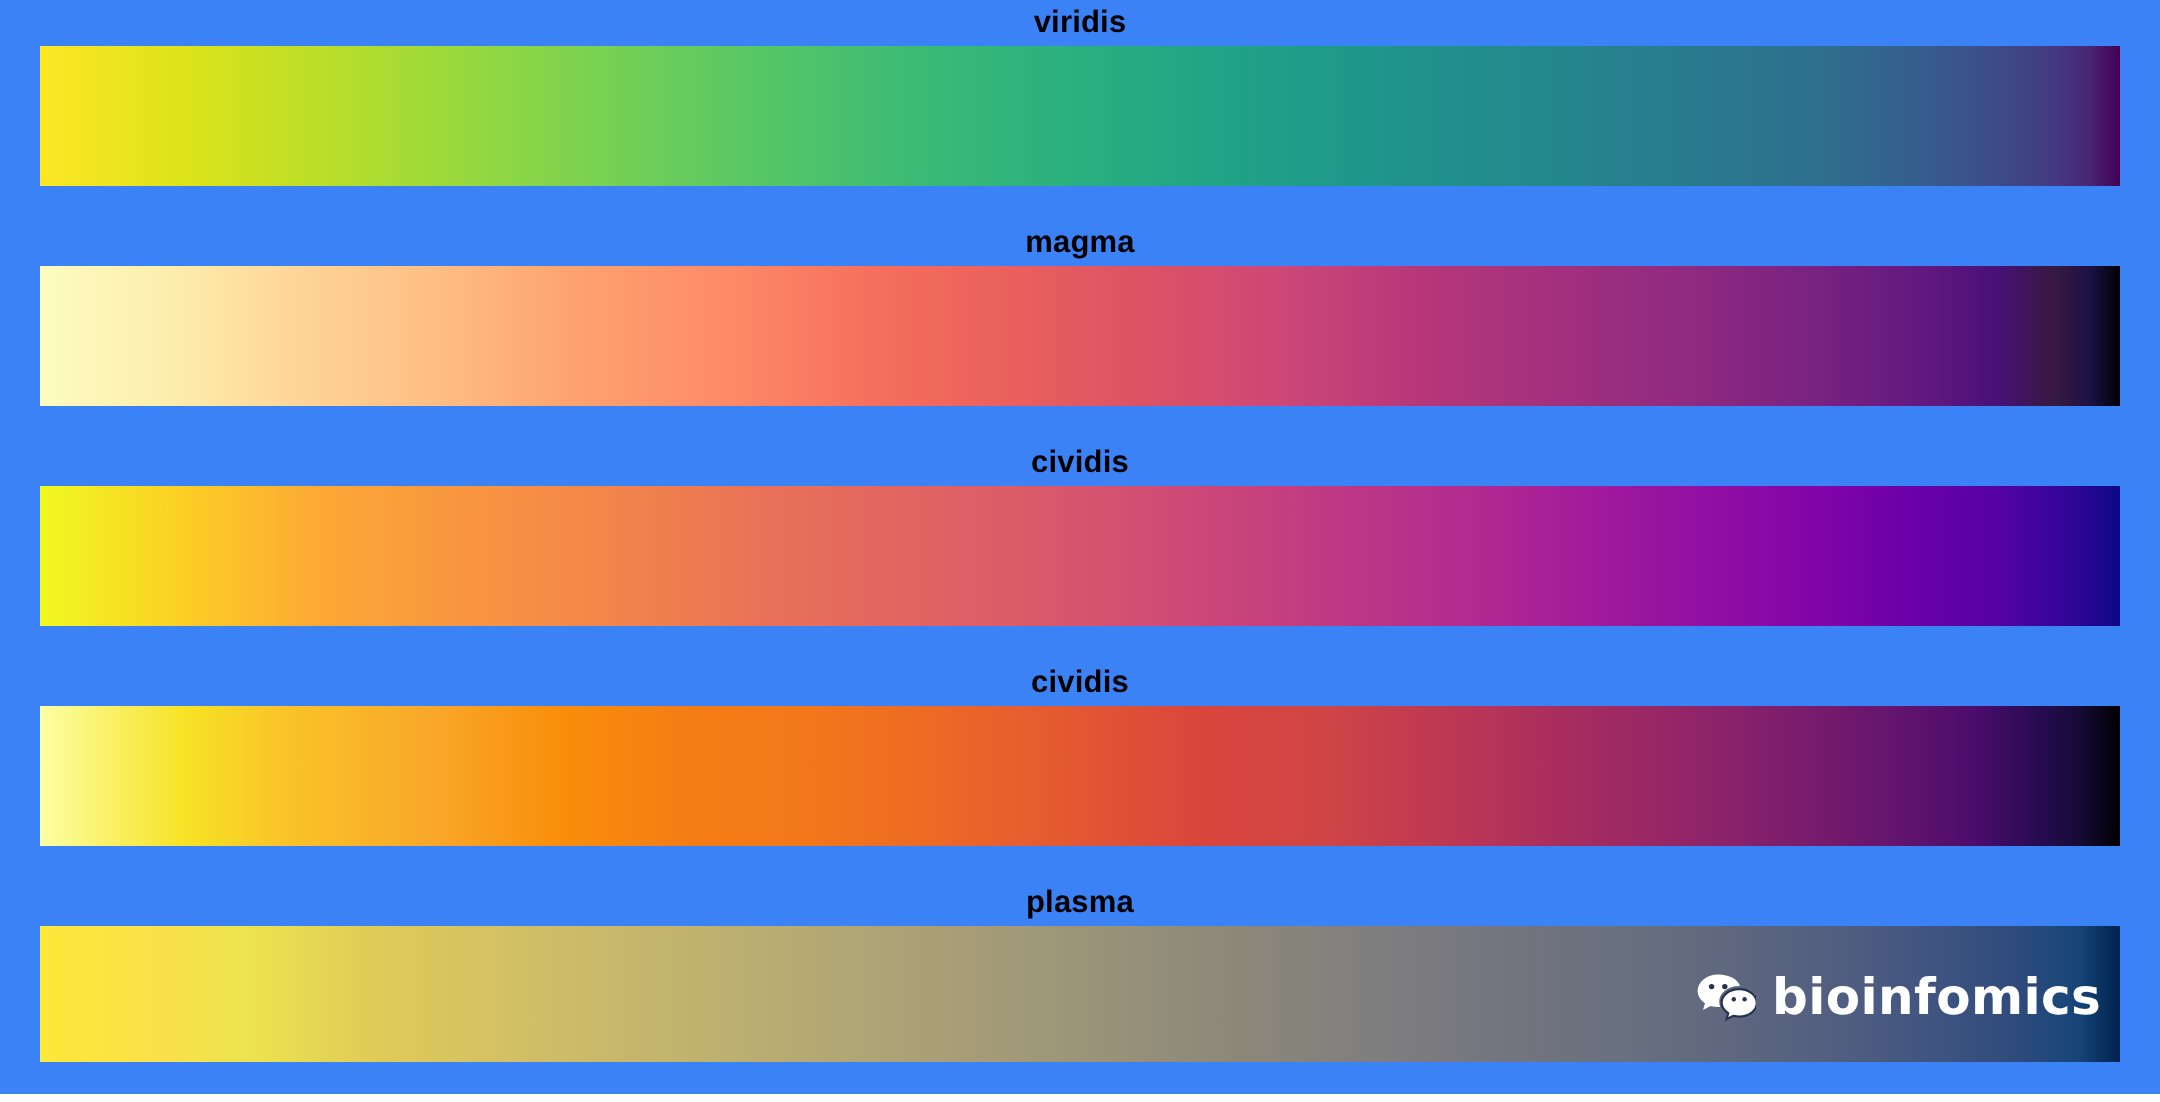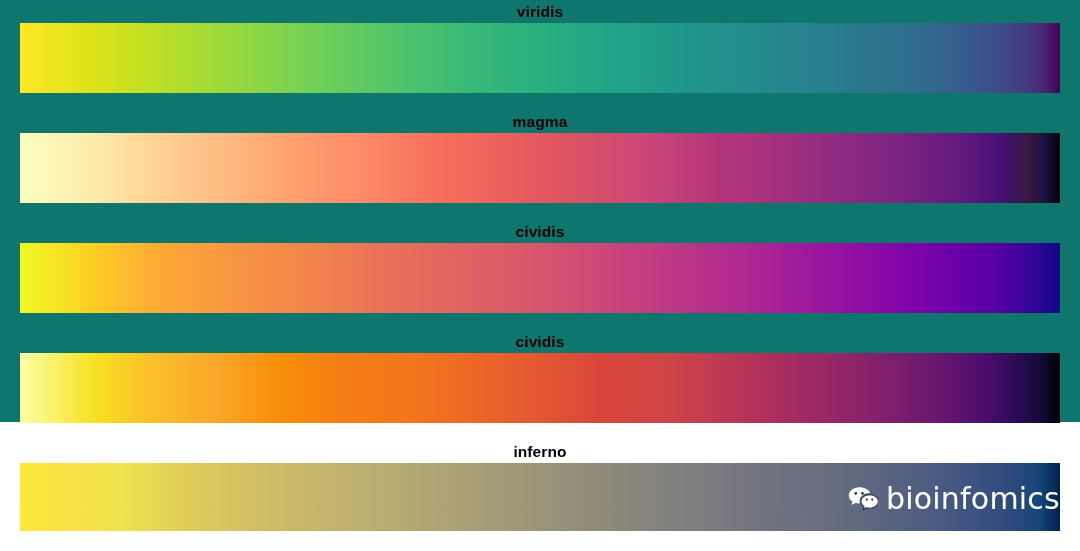--- a/index.html
+++ b/index.html
@@ -12,22 +12,22 @@
     width: 1080px;
     height: 551px;
     font-family: "Liberation Sans", "DejaVu Sans", sans-serif;
     position: relative;
     overflow: hidden;
   }
 
   .figure {
     position: relative;
     width: 1080px;
-    height: 422px;
-    background: #0f766e;
+    height: 547px;
+    background: #3b82f6;
   }
 
   .cmap-row {
     position: absolute;
     left: 0;
     width: 1080px;
   }
 
   .cmap-title {
     position: absolute;
@@ -101,22 +101,22 @@
     pointer-events: none;
   }
   .wechat-icon {
     width: 30px;
     height: 26px;
     position: relative;
     display: block;
   }
   .watermark-text {
     color: #ffffff;
-    font-size: 30px;
-    font-weight: 400;
+    font-size: 25px;
+    font-weight: 700;
     letter-spacing: 0.2px;
     font-family: "DejaVu Sans", "Liberation Sans", sans-serif;
     line-height: 26px;
     white-space: nowrap;
   }
 </style>
 </head>
 <body>
 
 <div class="figure">
@@ -135,21 +135,21 @@
     <div class="cmap-title">cividis</div>
     <div class="cmap-bar bar-plasma"></div>
   </div>
 
   <div class="cmap-row" style="top:332px;">
     <div class="cmap-title">cividis</div>
     <div class="cmap-bar bar-inferno"></div>
   </div>
 
   <div class="cmap-row" style="top:442px;">
-    <div class="cmap-title">inferno</div>
+    <div class="cmap-title">plasma</div>
     <div class="cmap-bar bar-cividis" style="height:68px;"></div>
   </div>
 
   <div class="watermark" style="left:848px; top:486px;">
     <span class="wechat-icon">
       <svg viewBox="0 0 30 26" width="30" height="26" aria-hidden="true">
 
         <path d="M11.2 1.2 C5.3 1.2 0.8 5.0 0.8 9.4 C0.8 11.9 2.2 14.1 4.5 15.6 L3.5 19.0 L7.3 17.0 C8.5 17.3 9.8 17.5 11.2 17.5 C11.5 17.5 11.8 17.5 12.1 17.4 C11.8 16.6 11.6 15.8 11.6 14.9 C11.6 10.5 16.0 7.0 21.4 7.0 C21.6 7.0 21.8 7.0 22.0 7.0 C21.1 3.7 16.6 1.2 11.2 1.2 Z" fill="#ffffff"></path>
         <circle cx="7.8" cy="7.3" r="1.35" fill="#26334f"></circle>
         <circle cx="14.4" cy="7.3" r="1.35" fill="#26334f"></circle>

